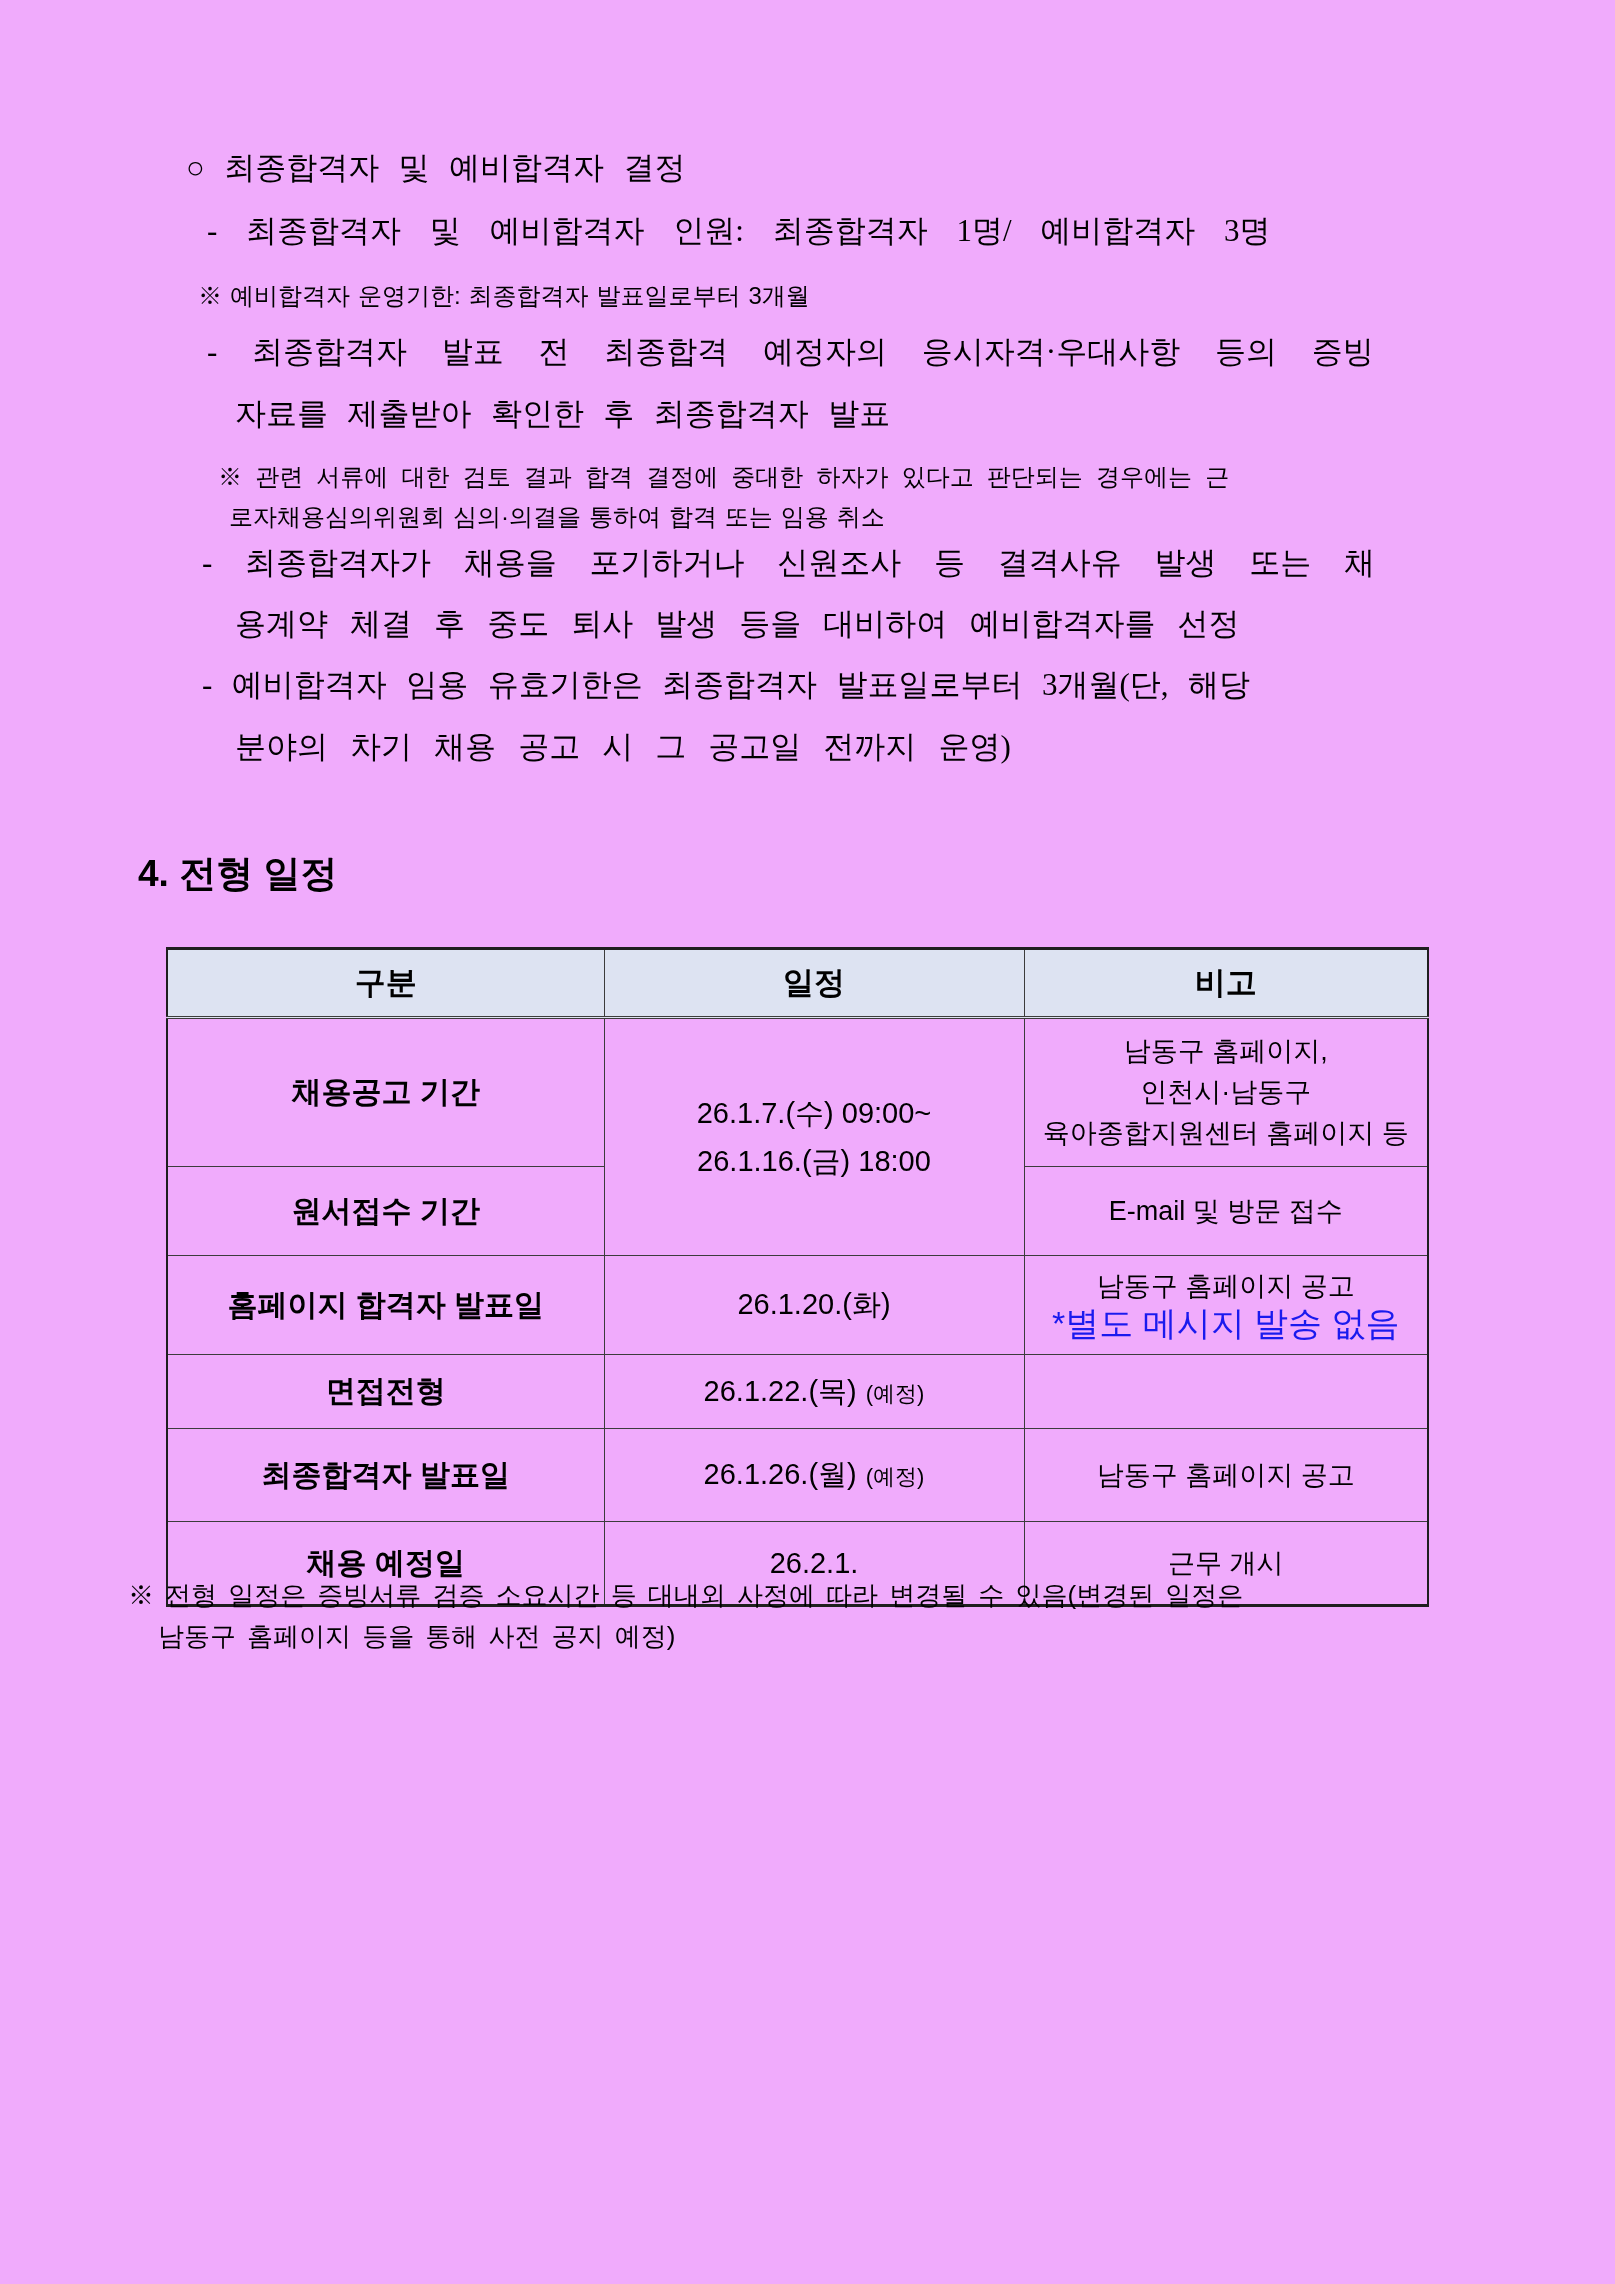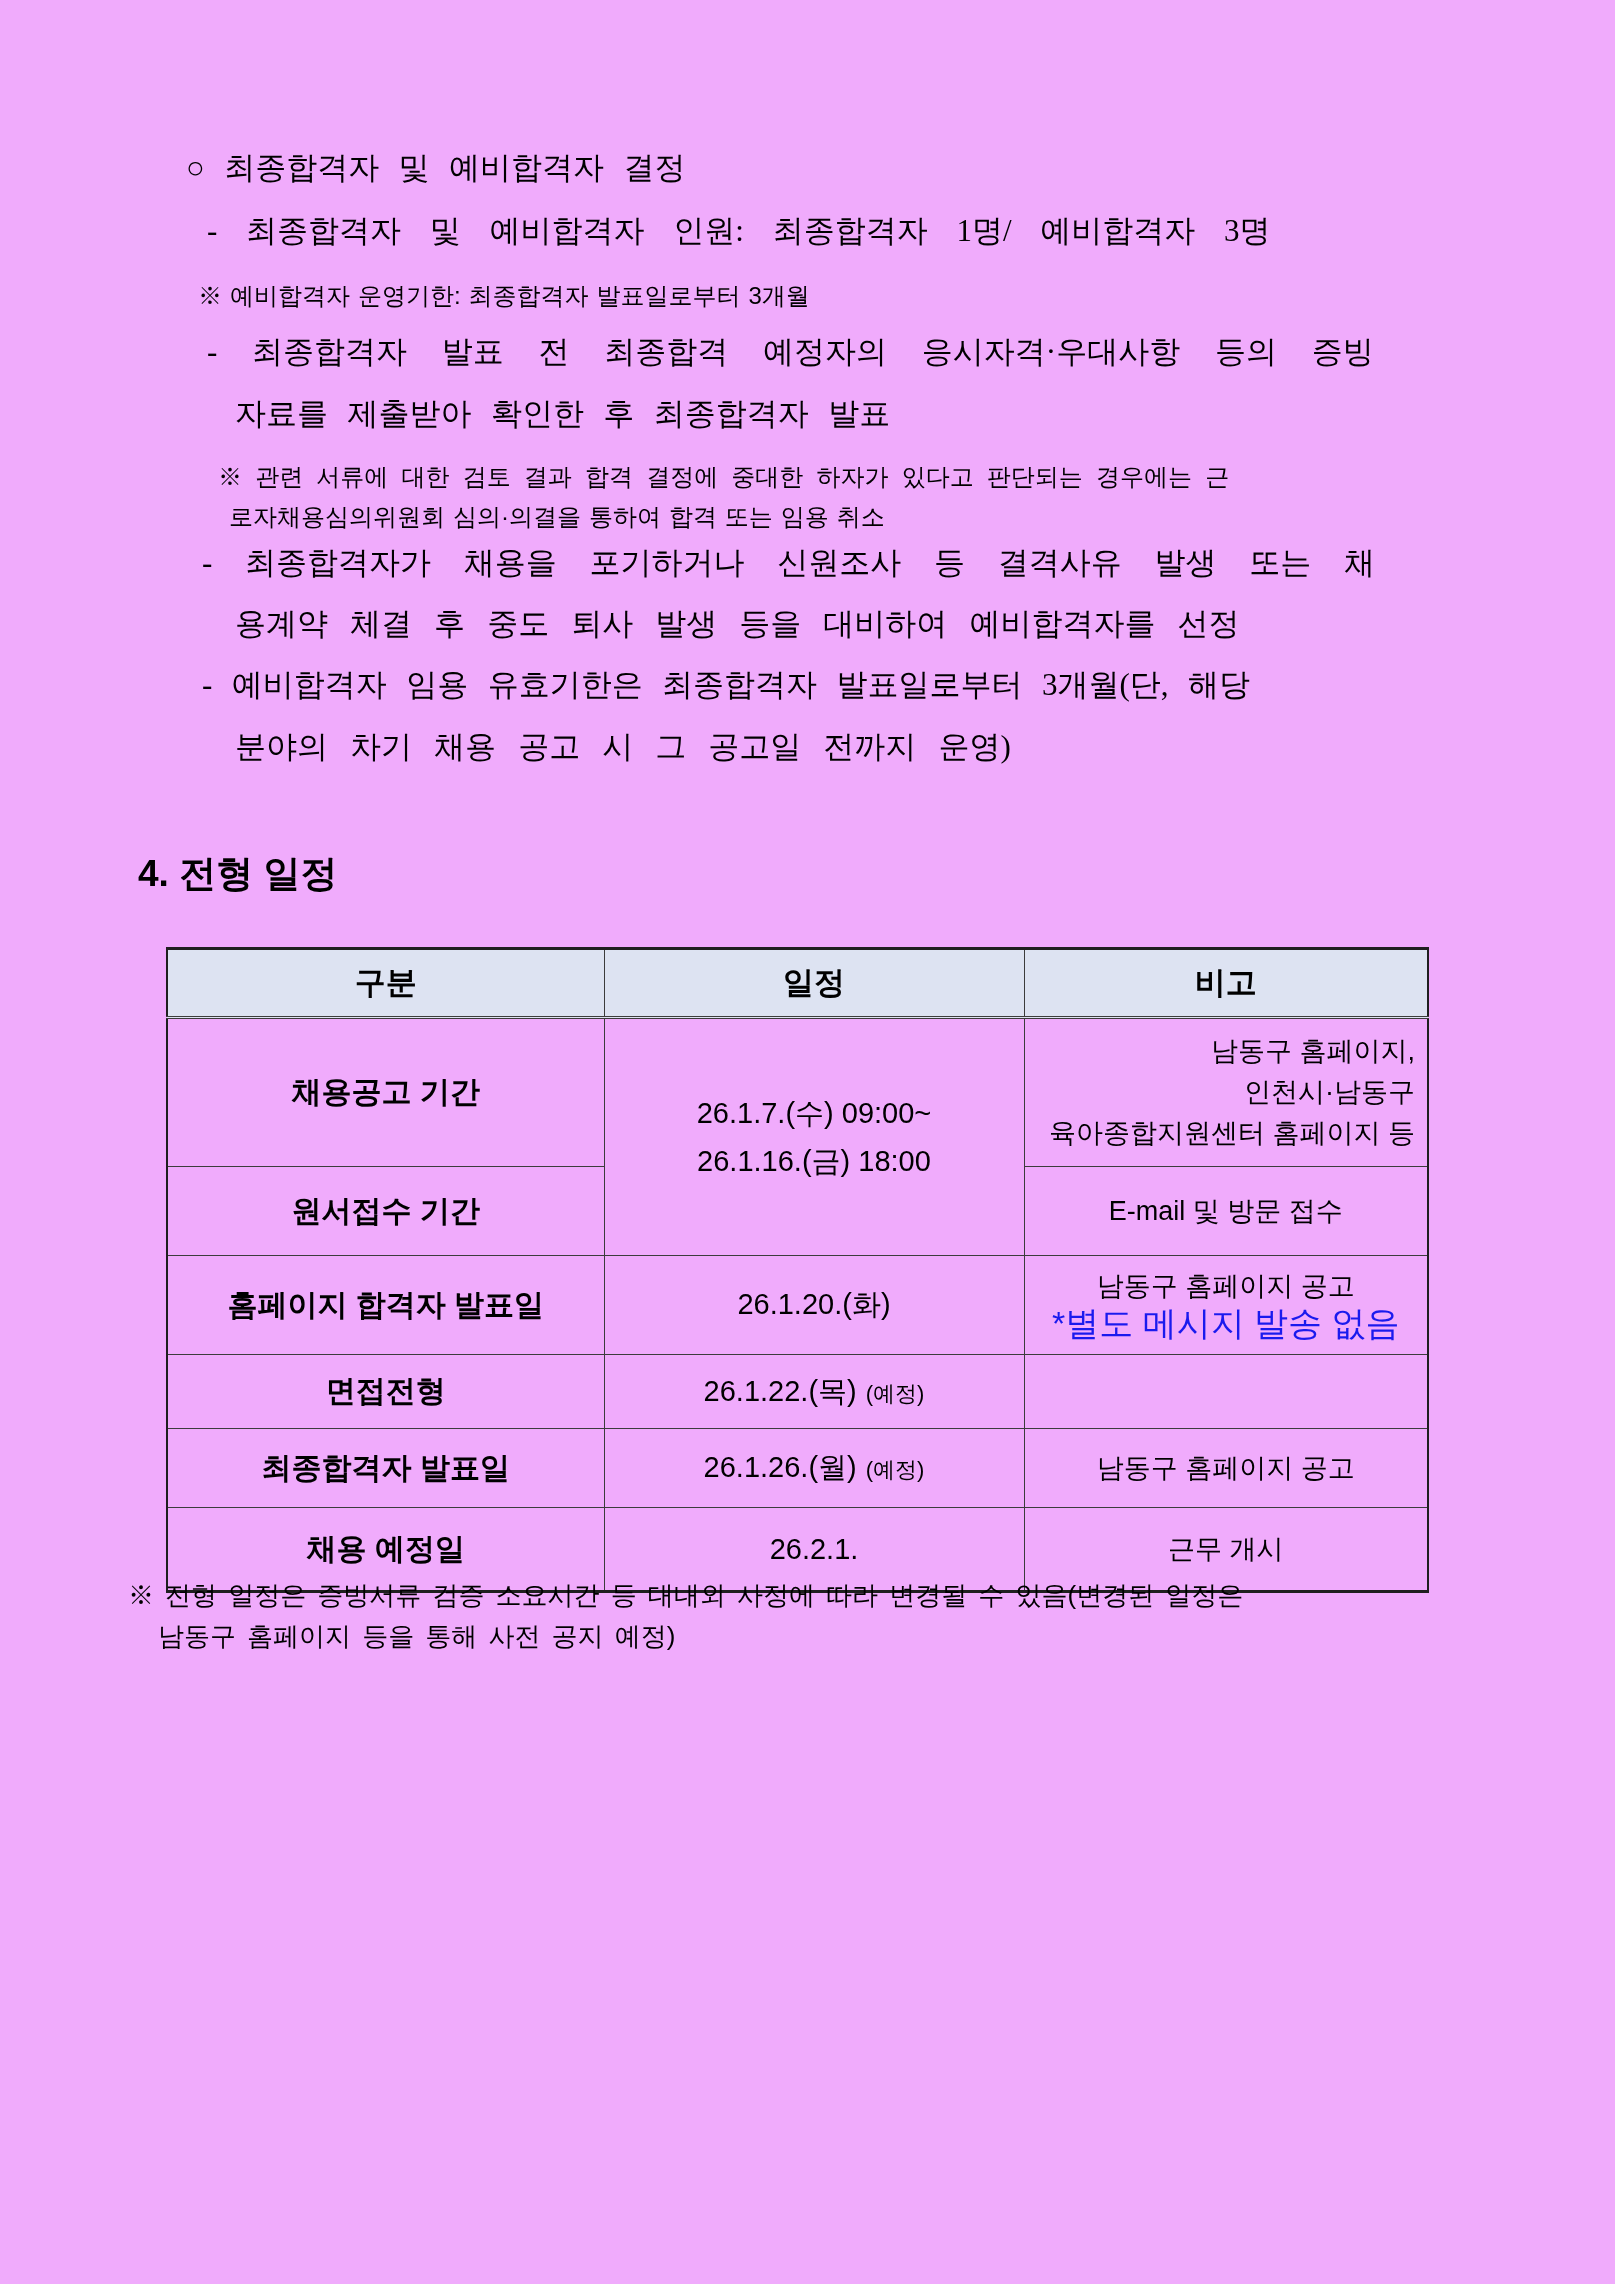--- a/index.html
+++ b/index.html
@@ -60,21 +60,21 @@
     background:var(--header-bg);
     border-bottom:3.9px double var(--border-inner);
     font-size:31px;
     font-weight:700;
   }
   td.cat{font-size:30px;font-weight:700;}
   td.sch{font-size:29px;}
   td.rem{font-size:27px;}
   .sch-line{line-height:48px;}
   .sch-note{font-size:22px;margin-left:9px;}
-  .rem-line{line-height:41px;text-align:right;}
+  .rem-line{line-height:41px;}
   .rem-main{line-height:37px;}
   .rem-blue{
     line-height:37px;
     font-size:34px;
     color:var(--note-blue);
   }
   
   .footnote{
     position:absolute;
     white-space:nowrap;
@@ -144,21 +144,21 @@
         </tr>
 
         <tr style="height:74px">
           <td class="cat">면접전형</td>
           <td class="sch">
             <span>26.1.22.(목)</span><span class="sch-note">(예정)</span>
           </td>
           <td class="rem"></td>
         </tr>
 
-        <tr style="height:79px">
+        <tr style="height:93px">
           <td class="cat">최종합격자 발표일</td>
           <td class="sch">
             <span>26.1.26.(월)</span><span class="sch-note">(예정)</span>
           </td>
           <td class="rem">남동구 홈페이지 공고</td>
         </tr>
 
         <tr style="height:84px">
           <td class="cat">채용 예정일</td>
           <td class="sch">26.2.1.</td>

